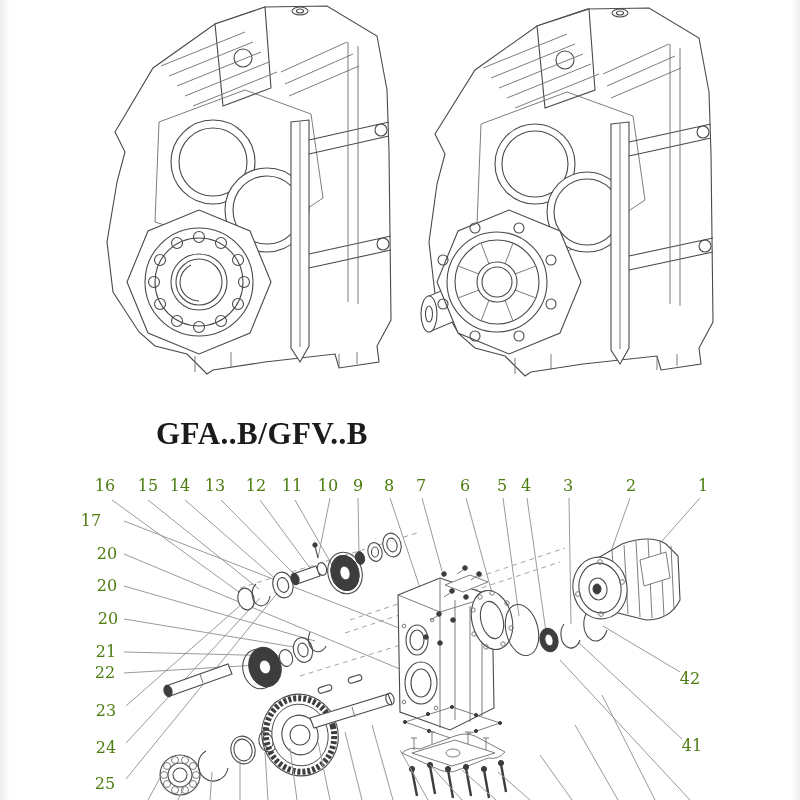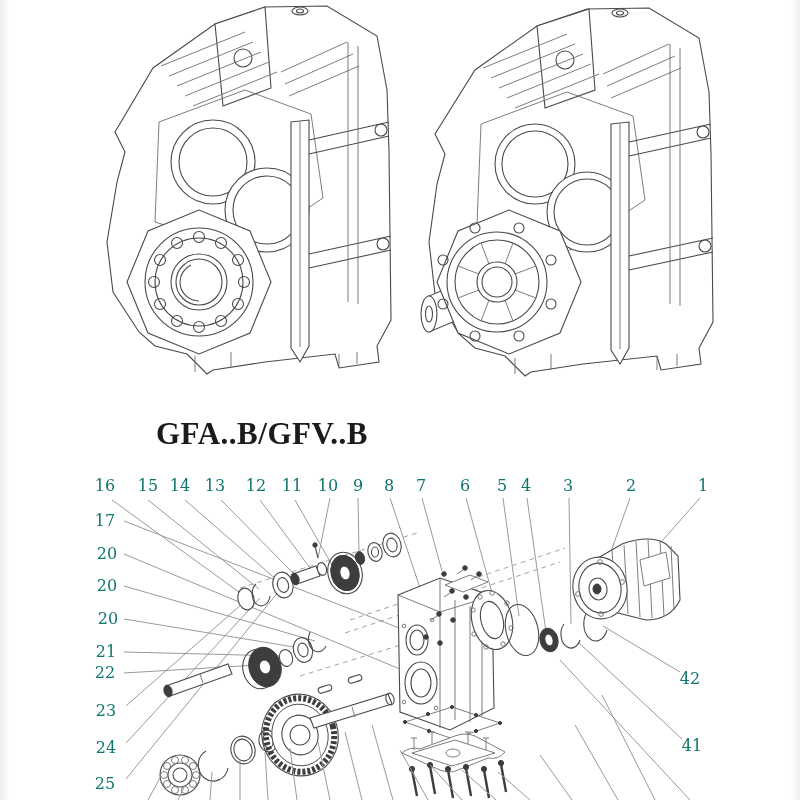--- a/index.html
+++ b/index.html
@@ -5,21 +5,21 @@
   html,body{margin:0;padding:0;background:#fff;}
   .page{position:relative;width:800px;height:800px;background:#fff;overflow:hidden;
         font-family:"Liberation Sans",sans-serif;}
   .edge{position:absolute;top:0;height:800px;width:10px;pointer-events:none;}
   .edge.l{left:0;background:linear-gradient(to right,#ececec,#ffffff);}
   .edge.r{right:0;background:linear-gradient(to left,#efefef,#ffffff);}
   .fig{position:absolute;}
   .model-label{position:absolute;font-family:"Liberation Serif",serif;font-weight:bold;
                font-size:31px;color:#1b1b1b;text-align:center;letter-spacing:.5px;}
   .callout{position:absolute;font-family:"DejaVu Serif",serif;font-size:16px;
-           color:#0f766e;transform:translateX(-50%);line-height:1;}
+           color:#4d7c0f;transform:translateX(-50%);line-height:1;}
   svg *{vector-effect:non-scaling-stroke;}
   .ln{stroke:#4a4a4a;stroke-width:1.1;fill:none;}
   .lnw{stroke:#4a4a4a;stroke-width:1.1;fill:#fff;}
   .thin{stroke:#6e6e6e;stroke-width:.9;fill:none;}
   .thinw{stroke:#6e6e6e;stroke-width:.9;fill:#fff;}
   .dk{fill:#3d3d3d;stroke:#3d3d3d;stroke-width:1;}
   .leader{stroke:#9a9a9a;stroke-width:1;fill:none;}
   .dash{stroke:#9a9a9a;stroke-width:.9;fill:none;stroke-dasharray:5 4;}
 </style>
 </head>
@@ -337,21 +337,21 @@
   <span class="callout" style="left:358px;top:478px">9</span>
   <span class="callout" style="left:389px;top:478px">8</span>
   <span class="callout" style="left:421px;top:478px">7</span>
   <span class="callout" style="left:465px;top:478px">6</span>
   <span class="callout" style="left:502px;top:478px">5</span>
   <span class="callout" style="left:526px;top:478px">4</span>
   <span class="callout" style="left:568px;top:478px">3</span>
   <span class="callout" style="left:631px;top:478px">2</span>
   <span class="callout" style="left:703px;top:478px">1</span>
 
-  <span class="callout" style="left:105px;top:513px">17</span>
+  <span class="callout" style="left:91px;top:513px">17</span>
   <span class="callout" style="left:107px;top:546px">20</span>
   <span class="callout" style="left:107px;top:578px">20</span>
   <span class="callout" style="left:108px;top:611px">20</span>
   <span class="callout" style="left:106px;top:644px">21</span>
   <span class="callout" style="left:105px;top:665px">22</span>
   <span class="callout" style="left:106px;top:703px">23</span>
   <span class="callout" style="left:106px;top:740px">24</span>
   <span class="callout" style="left:105px;top:776px">25</span>
 
   <span class="callout" style="left:690px;top:671px">42</span>

